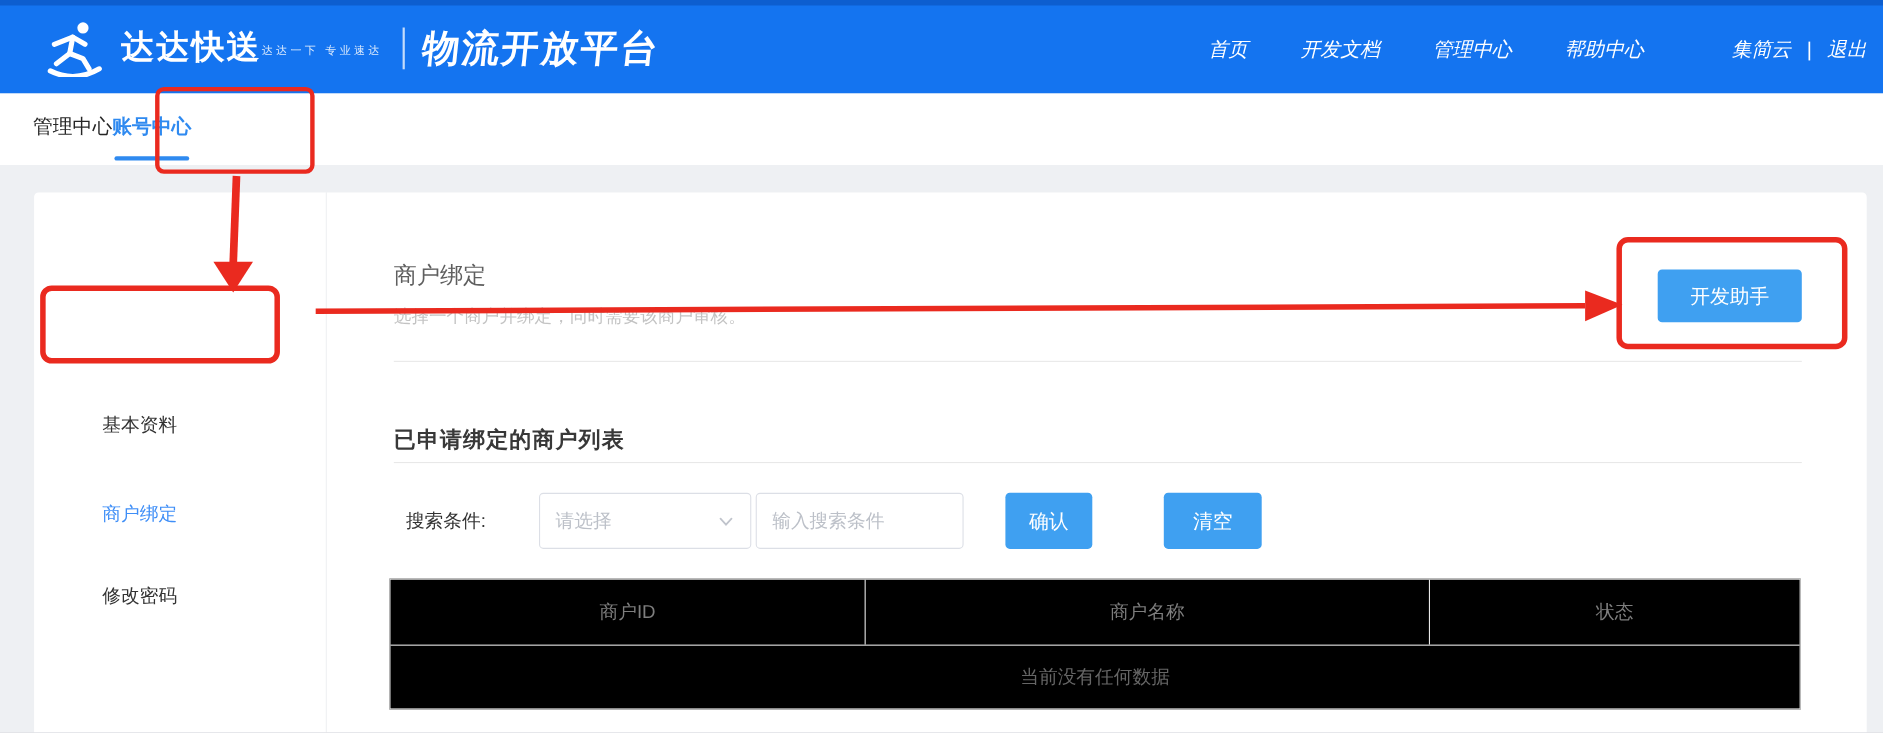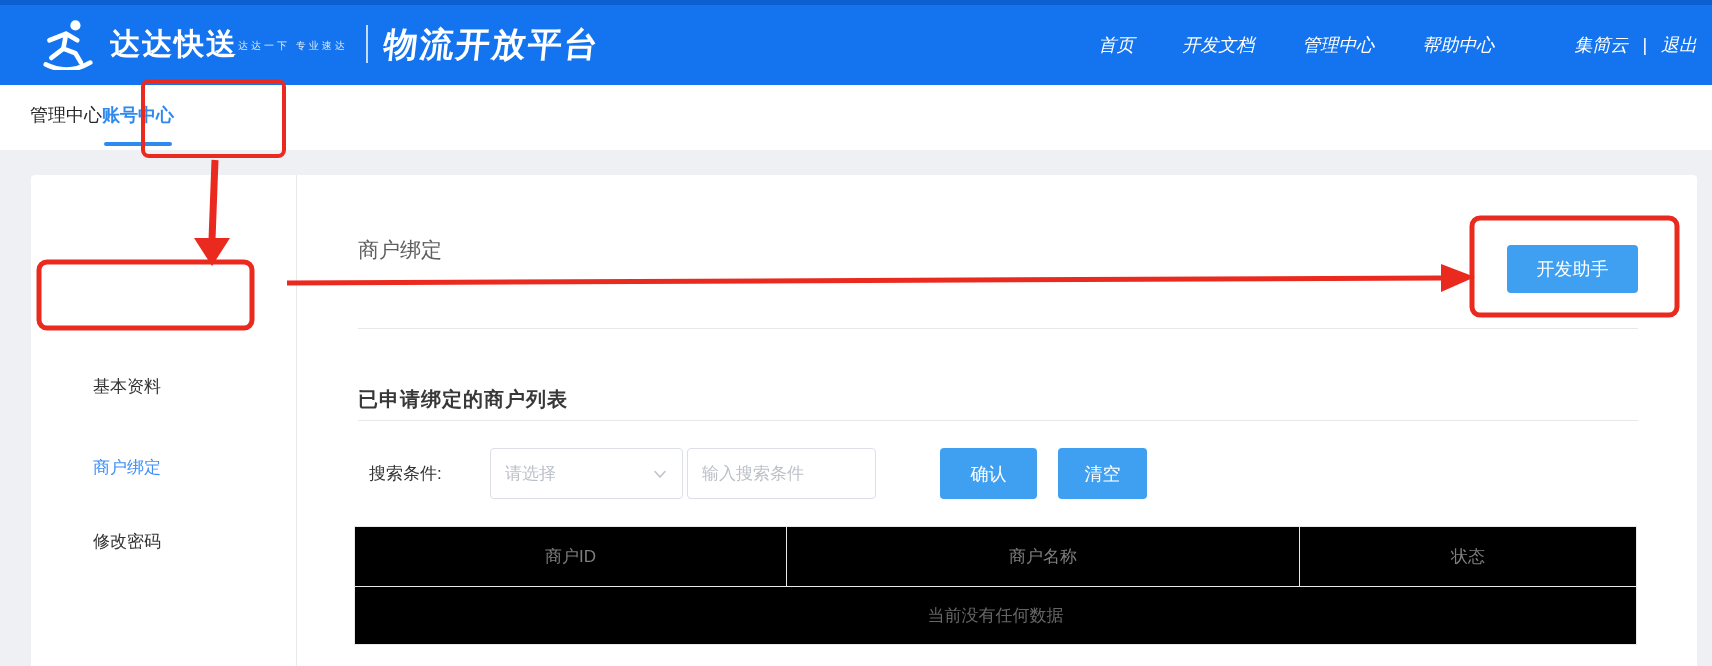--- a/index.html
+++ b/index.html
@@ -103,21 +103,21 @@
     border:1px solid #dcdfe6; border-radius:4px; padding:0 14px;
     font-size:17px; color:#333; outline:none;
     font-family:"Liberation Sans", sans-serif;
   }
   .search-input::placeholder { color:#bcc0c8; }
   .btn-blue {
     position:absolute; top:273px; height:51px; background:#3fa0f1; border:none;
     border-radius:4px; color:#fff; font-size:18px; cursor:pointer;
     font-family:"Liberation Sans", sans-serif;
   }
-  .btn-confirm { left:643px; width:97px; }
+  .btn-confirm { left:617px; width:79px; }
   .btn-clear   { left:761px; width:89px; }
 
   
   .merchant-table {
     position:absolute; left:57px; top:351px; width:1283px;
     border:1px solid #e8e8e8; background:#000000;
   }
   .thead { display:flex; height:60px; border-bottom:1px solid #e8e8e8; }
   .th {
     display:flex; align-items:center; justify-content:center;
@@ -180,20 +180,21 @@
   </div>
 
   <div class="sidebar">
     <div class="side-item basic">基本资料</div>
     <div class="side-item active">商户绑定</div>
     <div class="side-item pwd">修改密码</div>
   </div>
 
   <div class="main-panel">
     <div class="page-title">商户绑定</div>
+    <div class="page-subtitle">选择一个商户并绑定，同时需要该商户审核。</div>
     <button class="new-binding-btn">开发助手</button>
 
     <div class="divider d1"></div>
     <div class="list-heading">已申请绑定的商户列表</div>
     <div class="divider d2"></div>
 
     <div class="search-label">搜索条件:</div>
     <div class="search-select">
       <span class="select-placeholder">请选择</span>
       <svg class="chevron" viewBox="0 0 16 16">

